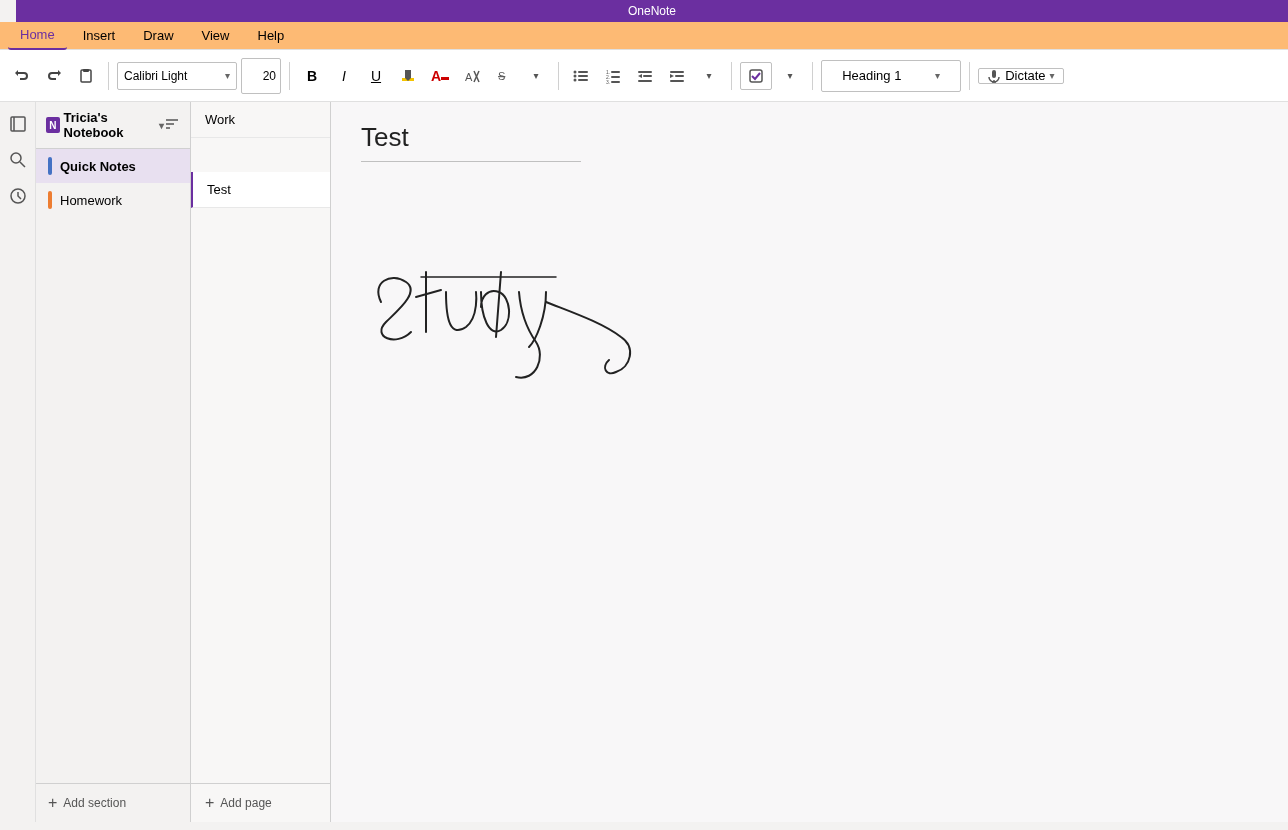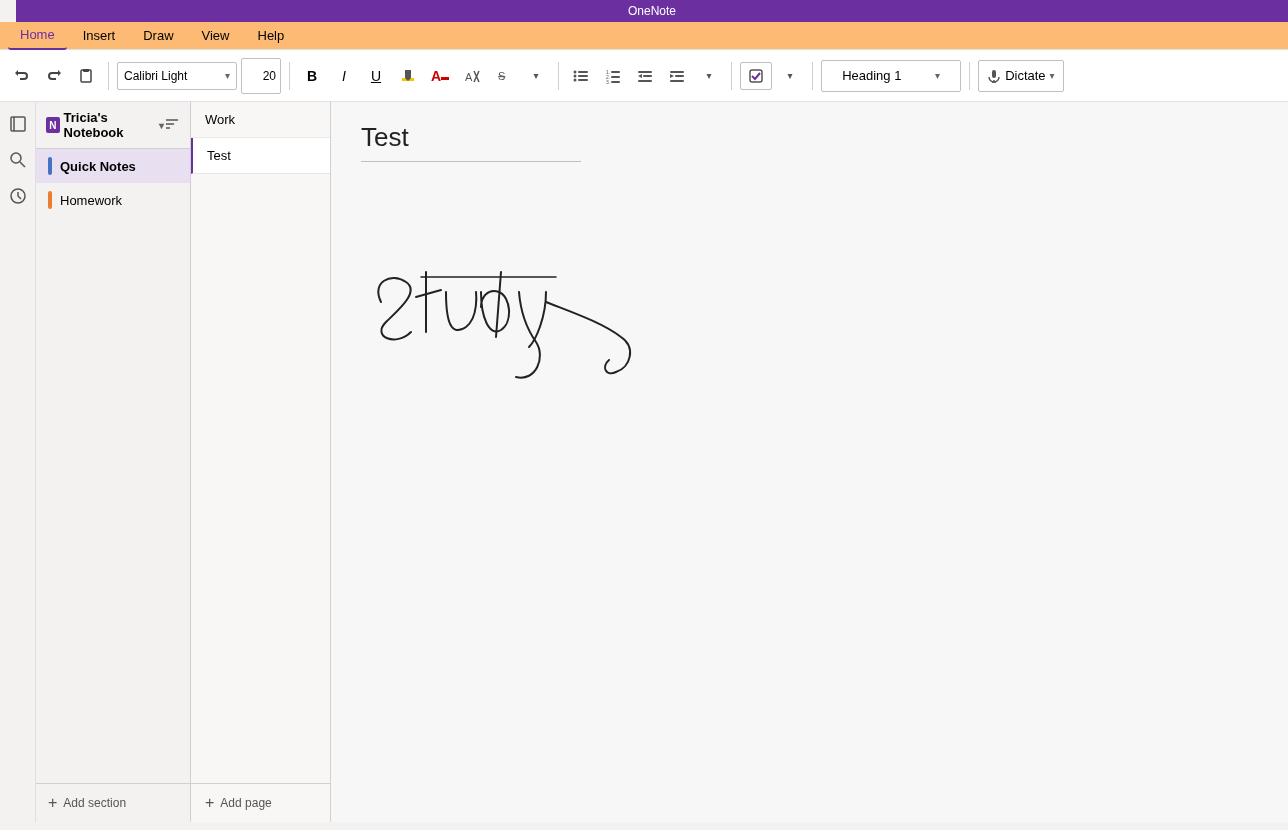--- a/index.html
+++ b/index.html
@@ -106,21 +106,21 @@
       height: 28px;
       border: 1px solid #c0c0c0;
       border-radius: 2px;
       display: flex;
       align-items: center;
       justify-content: center;
       cursor: pointer;
       background: white;
     }
     .dictate-btn {
-      height: 32px;
+      height: 16px;
       display: flex;
       align-items: center;
       gap: 4px;
       padding: 0 8px;
       border: 1px solid #c0c0c0;
       border-radius: 2px;
       cursor: pointer;
       font-size: 13px;
     }
 
@@ -217,20 +217,21 @@
       color: #555;
     }
 
     
     #pages-panel {
       width: 140px;
       background: #f8f7f6;
       border-right: 1px solid #d0d0d0;
       display: flex;
       flex-direction: column;
+      gap: 34px;
     }
     .page-item {
       padding: 10px 14px;
       cursor: pointer;
       font-size: 13px;
       border-bottom: 1px solid #e8e8e8;
     }
     .page-item.active { background: #ffffff; border-left: 2px solid #6b2fa0; }
     #add-page {
       padding: 10px 14px;

